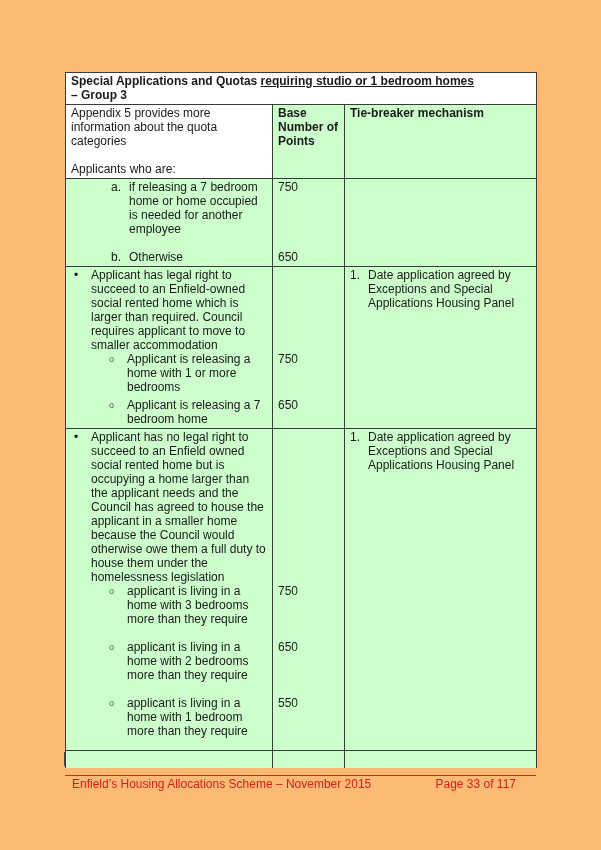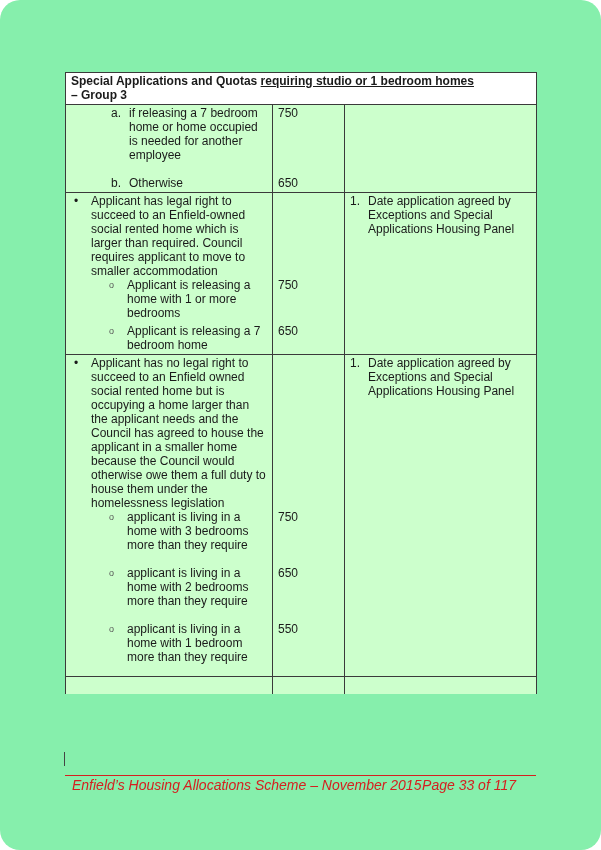--- a/index.html
+++ b/index.html
@@ -1,18 +1,18 @@
 <!DOCTYPE html>
 <html><head>
 <meta charset="utf-8">
 <style>
   html, body { margin: 0; padding: 0; background: #ffffff; }
   body { width: 601px; height: 850px; position: relative; overflow: hidden;
          font-family: "Liberation Sans", sans-serif; color: #1a1a1a; }
-  .page { position: absolute; left: 0; top: 0; width: 601px; height: 850px; background: #86efac; border-radius: 20px; }
+  .page { position: absolute; left: 0; top: 0; width: 601px; height: 850px; background: #fdba74; }
 
   table.policy { position: absolute; left: 65px; top: 72px; width: 471px;
                  border-collapse: collapse; table-layout: fixed; font-size: 12px; line-height: 14px; }
   table.policy td { border: 1px solid #3a3a3a; vertical-align: top; padding: 1px 5px 2px 5px; }
   col.c1 { width: 207px; } col.c2 { width: 72px; } col.c3 { width: 192px; }
   .green { background: #ccffcc; }
   .white { background: #ffffff; }
   .title-cell { font-weight: bold; padding-top: 2px; }
   .title-cell .ul { text-decoration: underline; }
   .bold { font-weight: bold; }
@@ -22,21 +22,21 @@
   .bullet { position: relative; padding-left: 20px; }
   .bullet .dot { position: absolute; left: 3px; top: 0; }
   .sub { position: relative; padding-left: 56px; }
   .sub .circ { position: absolute; left: 38px; top: 0; font-size: 9px; color: #555; }
   .numbered { position: relative; padding-left: 18px; }
   .numbered .num { position: absolute; left: 0; top: 0; }
   .spacer-sm { height: 4px; }
   .spacer-md { height: 14px; }
 
   .footer-rule { position: absolute; left: 65px; top: 775px; width: 471px; height: 1px; background: #d42020; }
-  .footer { position: absolute; left: 72px; top: 777px; width: 460px; font-size: 14px; color: #d42020; font-style: italic; }
+  .footer { position: absolute; left: 72px; top: 777px; width: 460px; font-size: 12px; color: #d42020; }
   .footer .right { position: absolute; right: 16px; top: 0; }
   .margin-mark { position: absolute; left: 64px; top: 752px; width: 1px; height: 14px; background: #444; }
 </style>
 </head>
 <body>
 
 <div class="page">
   <table class="policy">
     <colgroup>
         <col class="c1">
@@ -45,20 +45,29 @@
       </colgroup>
 
     <tbody>
         <tr>
       <td colspan="3" class="white title-cell">
         <span>Special Applications and Quotas </span><span class="ul">requiring studio or 1 bedroom homes</span><br>
         <span>– Group 3</span>
       </td>
     </tr>
 
+    <tr>
+      <td class="white" style="height:66px;">
+        <div>Appendix 5 provides more information about the quota categories</div>
+        <div class="spacer-md"></div>
+        <div>Applicants who are:</div>
+      </td>
+      <td class="green bold">Base Number of Points</td>
+      <td class="green bold">Tie-breaker mechanism</td>
+    </tr>
 
     <tr>
       <td class="green">
         <div class="lettered">
           <span class="lbl">a.</span>
           <span>if releasing a 7 bedroom home or home occupied is needed for another employee</span>
         </div>
         <div class="spacer-md"></div>
         <div class="lettered">
           <span class="lbl">b.</span>

